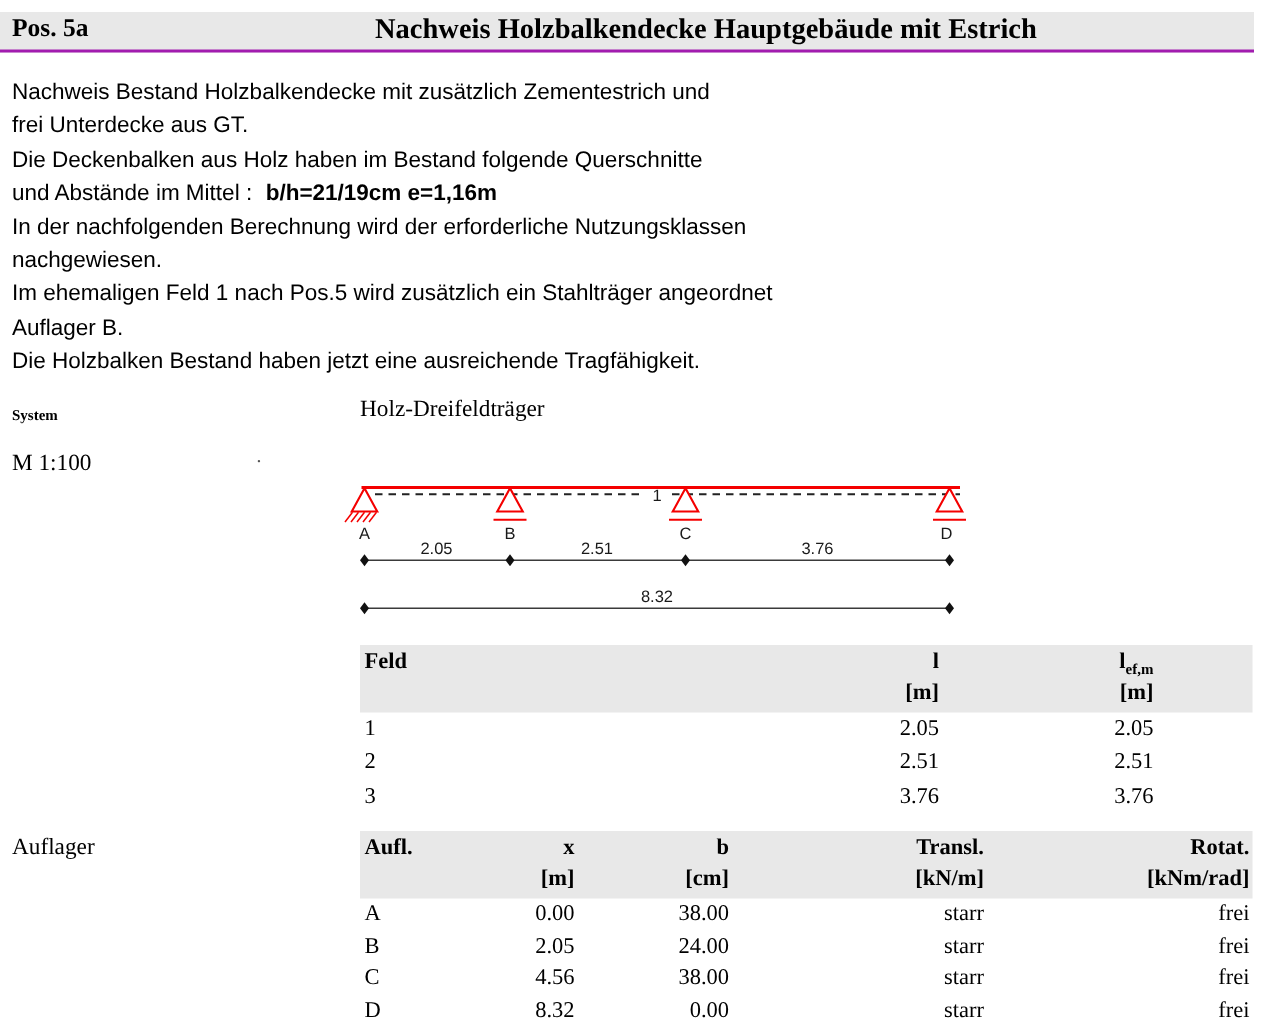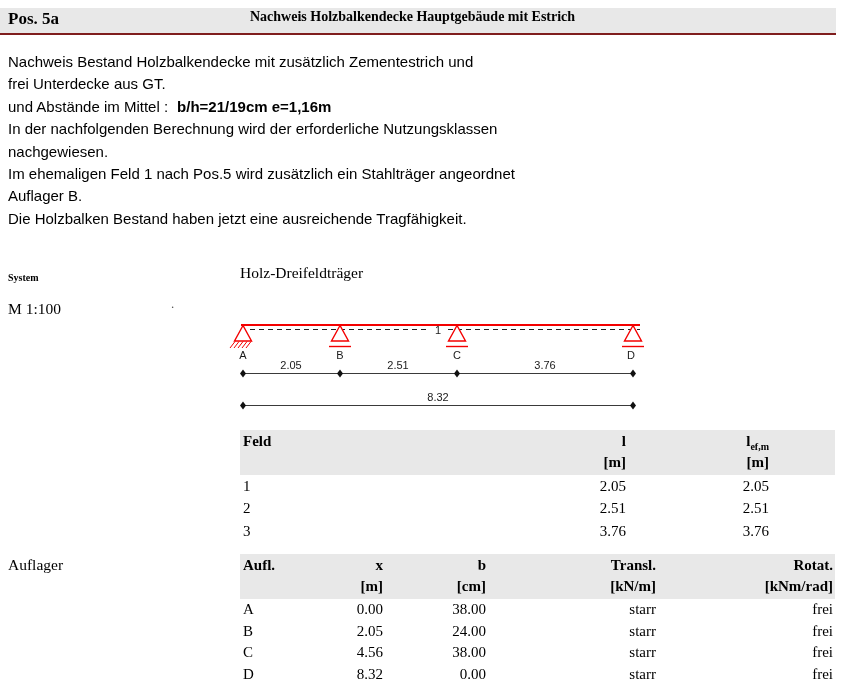--- a/index.html
+++ b/index.html
@@ -1,25 +1,25 @@
 <!DOCTYPE html>
 <html><head>
 <meta charset="utf-8">
 <style>
   html,body { margin:0; padding:0; background:#fff; }
   .page { position:relative; width:849px; height:686px; background:#ffffff;
           font-family:"Liberation Serif", serif; color:#000; overflow:hidden; }
 
   
   .title-bar { position:absolute; left:0; top:8px; width:836px; height:25px;
-               background:#e8e8e8; border-bottom:2px solid #7f1d1d; }
+               background:#e8e8e8; border-bottom:2px solid #a21caf; }
   .pos-label { position:absolute; left:8px; top:1px;
                font-weight:bold; font-size:17px; white-space:nowrap; }
   .doc-title { position:absolute; left:250px; top:1px;
-               font-weight:bold; font-size:14px; white-space:nowrap; }
+               font-weight:bold; font-size:19px; white-space:nowrap; }
 
   
   .intro { position:absolute; left:8px; top:51px;
            font-family:"Liberation Sans", sans-serif; font-size:15px;
            line-height:22.4px; white-space:nowrap; }
   .ibold { font-weight:bold; margin-left:9px; }
 
   
   .sys-label   { position:absolute; left:8px;   top:272px; font-weight:bold; font-size:10px; }
   .sys-value   { position:absolute; left:240px; top:264px; font-size:15.5px; }
@@ -58,20 +58,21 @@
 <div class="page">
 
   <div class="title-bar">
     <span class="pos-label">Pos. 5a</span>
     <span class="doc-title">Nachweis Holzbalkendecke Hauptgebäude mit Estrich</span>
   </div>
 
   <div class="intro">
     <div class="iline">Nachweis Bestand Holzbalkendecke mit zusätzlich Zementestrich und</div>
     <div class="iline">frei Unterdecke aus GT.</div>
+    <div class="iline">Die Deckenbalken aus Holz haben im Bestand folgende Querschnitte</div>
     <div class="iline">
       <span>und Abstände im Mittel :</span><span class="ibold">b/h=21/19cm e=1,16m</span>
     </div>
     <div class="iline">In der nachfolgenden Berechnung wird der erforderliche Nutzungsklassen</div>
     <div class="iline">nachgewiesen.</div>
     <div class="iline">Im ehemaligen Feld 1 nach Pos.5 wird zusätzlich ein Stahlträger angeordnet</div>
     <div class="iline">Auflager B.</div>
     <div class="iline">Die Holzbalken Bestand haben jetzt eine ausreichende Tragfähigkeit.</div>
   </div>
 

